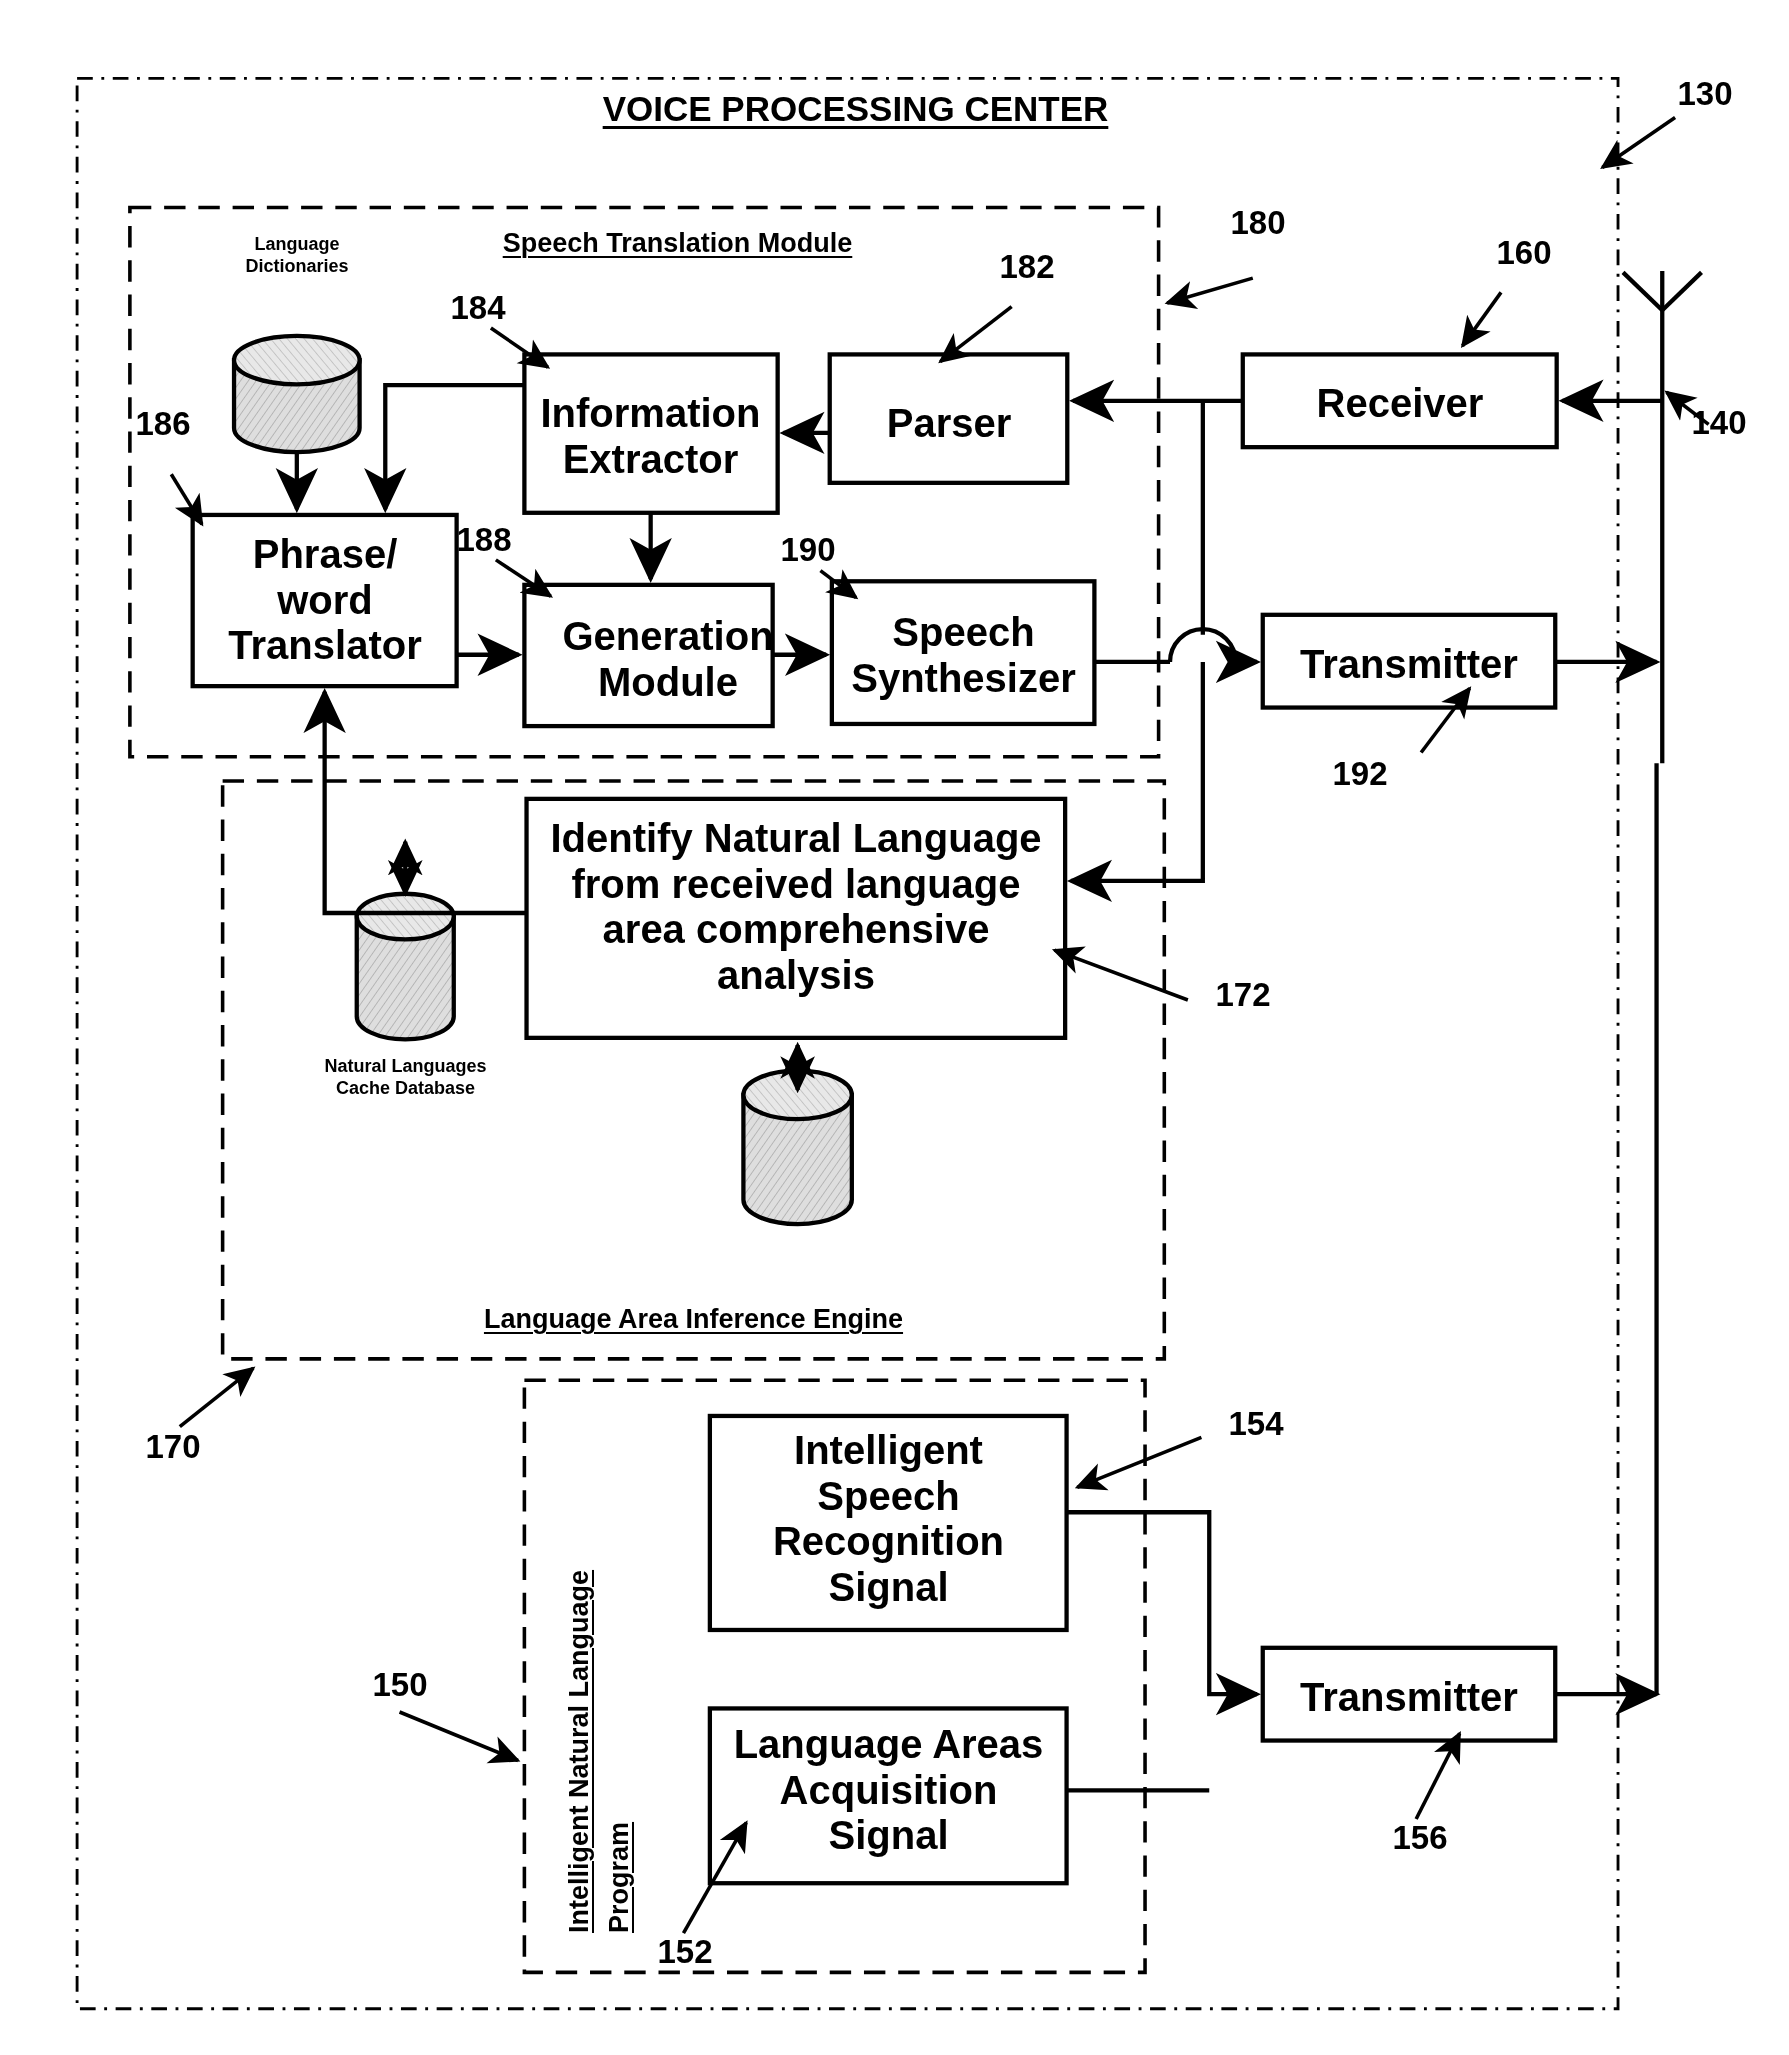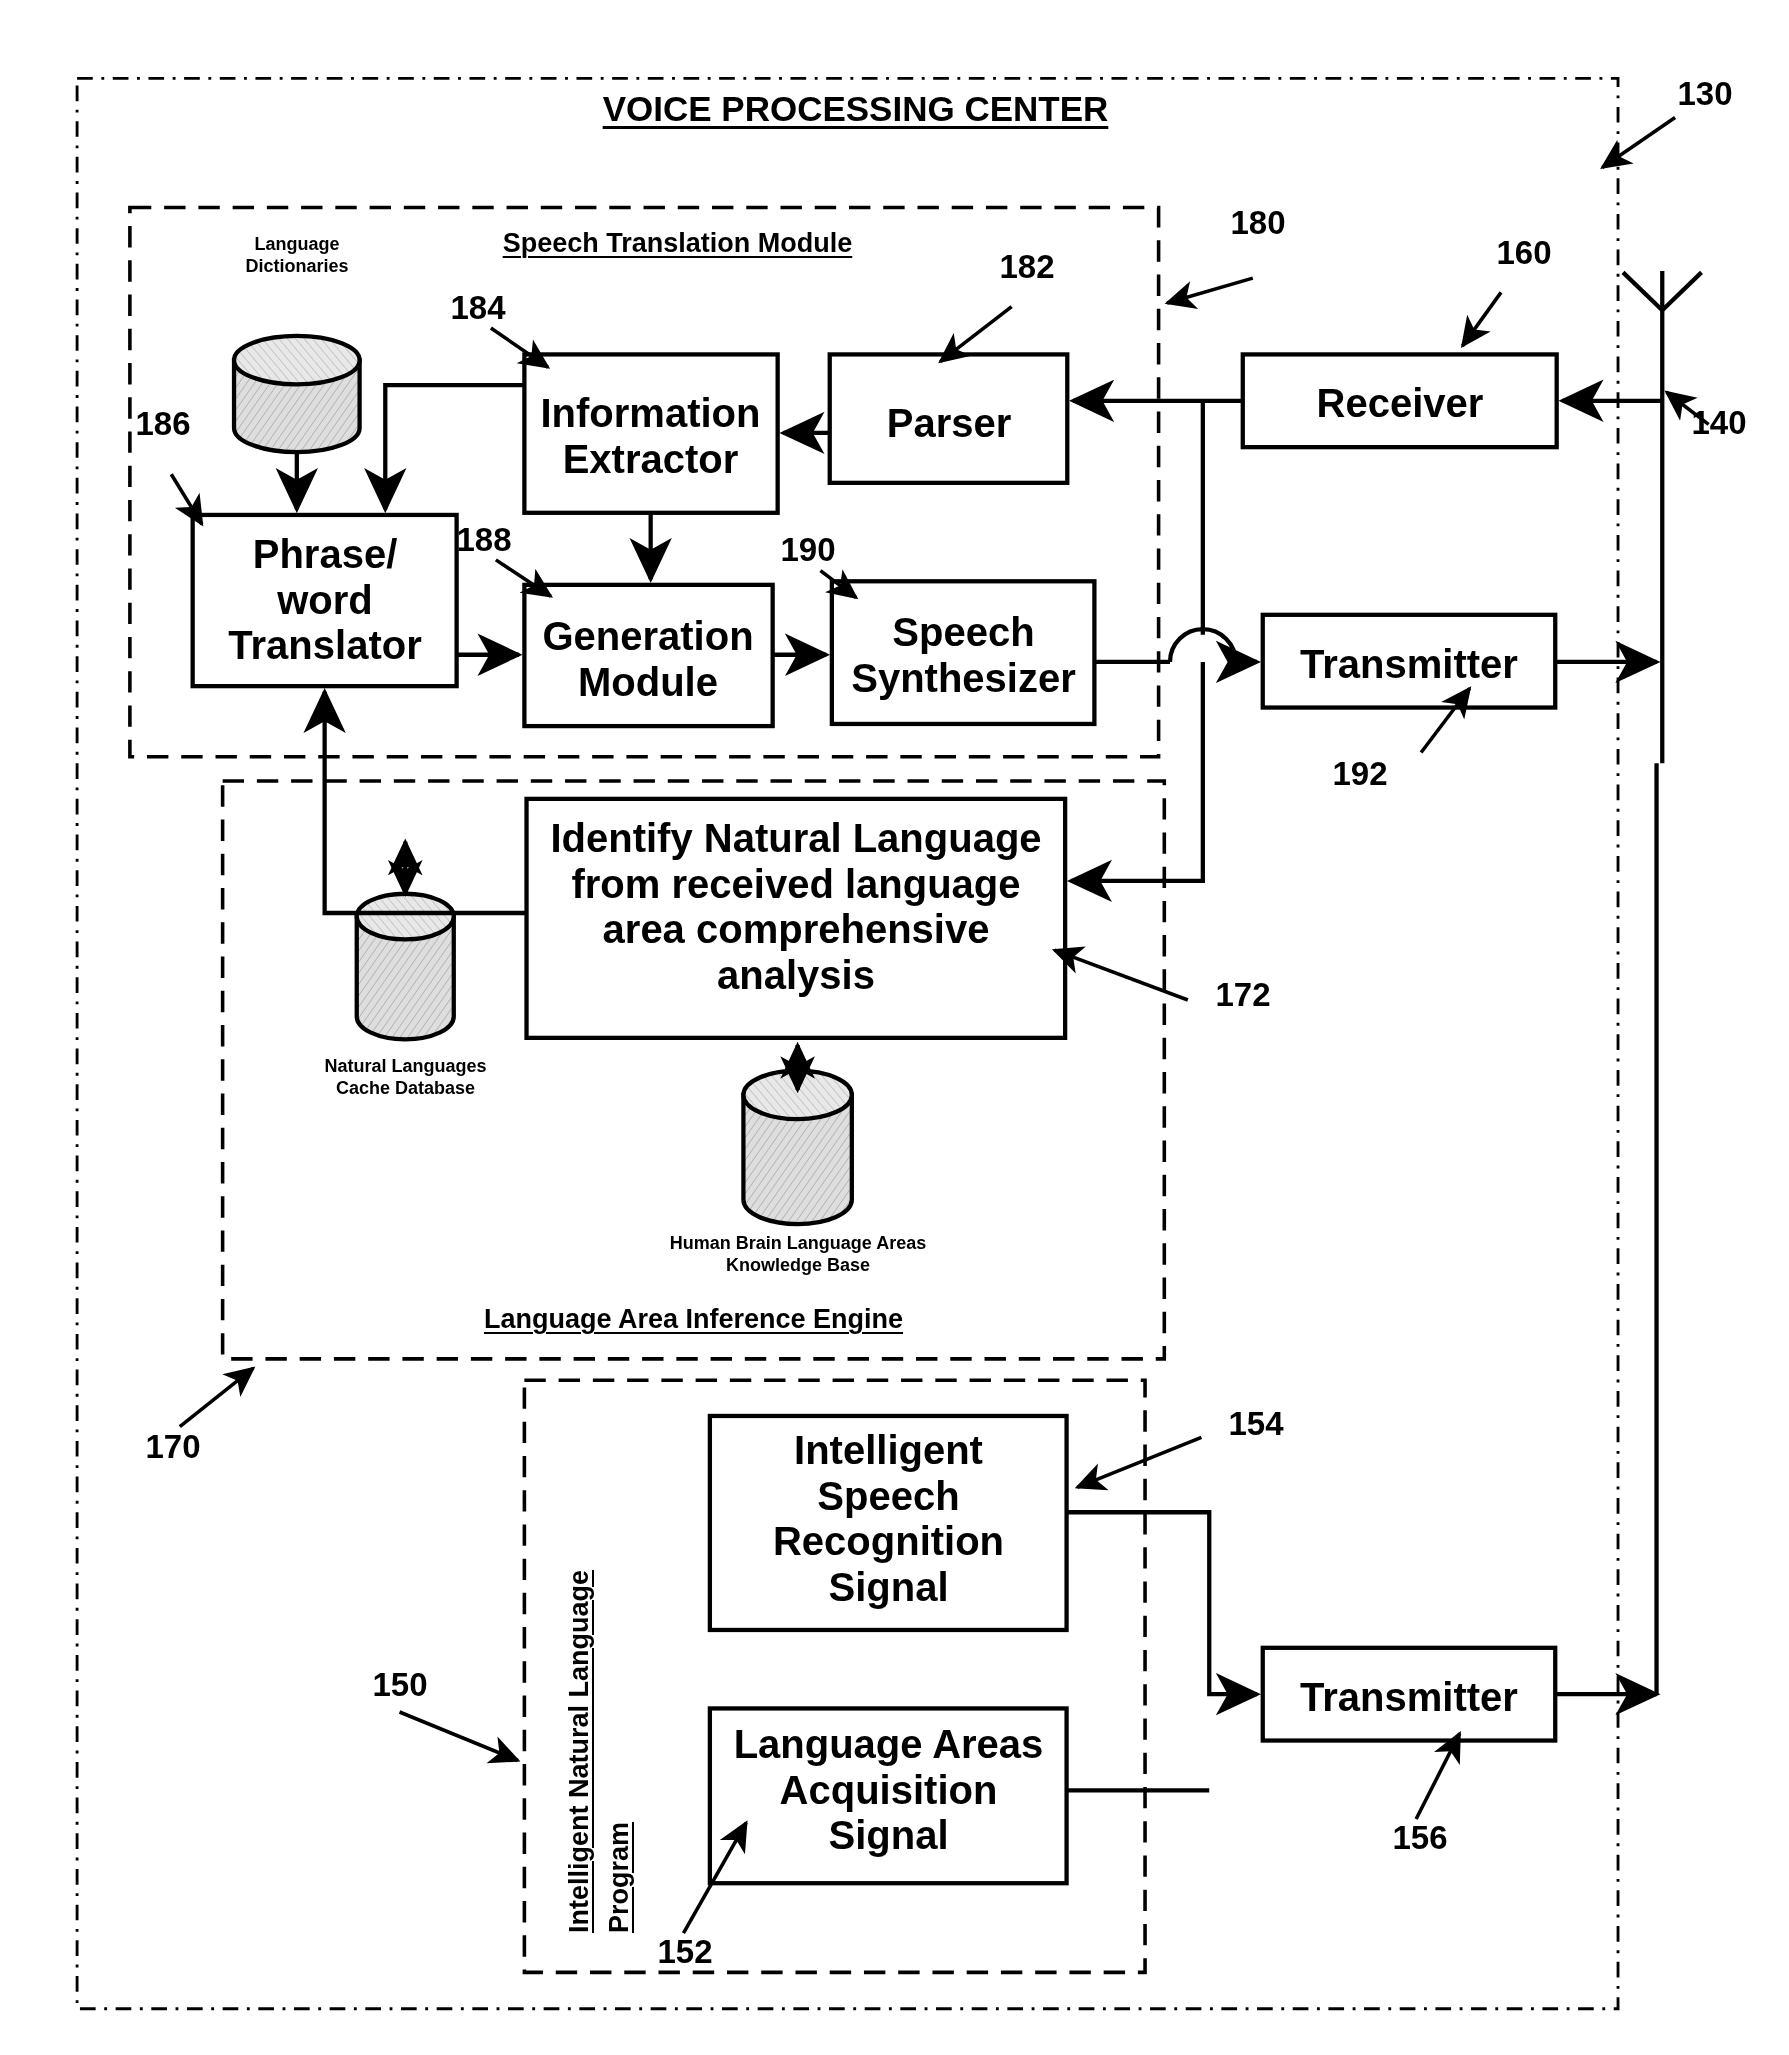--- a/index.html
+++ b/index.html
@@ -225,21 +225,21 @@
 Extractor</div>
 
   <div class="txt boxlabel" style="left:830px; top:394px; width:238px;">Parser</div>
 
   <div class="txt boxlabel" style="left:1243px; top:374px; width:314px;text-align:center;">Receiver</div>
 
   <div class="txt boxlabel" style="left:193px; top:525px; width:264px;">Phrase/
 word
 Translator</div>
 
-  <div class="txt boxlabel" style="left:524px; top:607px; width:248px;">Generation
+  <div class="txt boxlabel" style="left:524px; top:607px; width:248px;padding-left:20px;">Generation
 Module</div>
 
   <div class="txt boxlabel" style="left:832px; top:603px; width:263px;">Speech
 Synthesizer</div>
 
   <div class="txt boxlabel" style="left:1263px; top:635px; width:292px;">Transmitter</div>
 
   <div class="txt boxlabel" style="left:531px; top:809px; width:530px;">Identify Natural Language
 from received language
 area comprehensive
@@ -255,22 +255,20 @@
 Signal</div>
 
   <div class="txt boxlabel" style="left:1263px; top:1668px; width:292px;">Transmitter</div>
 
   <div class="txt dbcap" style="left:183px; top:227px; width:228px;">Language
 Dictionaries</div>
 
   <div class="txt dbcap" style="left:270px; top:1049px; width:271px;">Natural Languages
 Cache Database</div>
 
-  <div class="txt dbcap" style="left:584px; top:1226px; width:428px;">Human Brain Language Areas
-Knowledge Base</div>
 
   <div class="txt refnum" style="left:1655px; top:68px; width:100px;">130</div>
   <div class="txt refnum" style="left:1669px; top:397px; width:100px;">140</div>
   <div class="txt refnum" style="left:1474px; top:227px; width:100px;">160</div>
   <div class="txt refnum" style="left:1208px; top:197px; width:100px;">180</div>
   <div class="txt refnum" style="left:977px; top:241px; width:100px;">182</div>
   <div class="txt refnum" style="left:428px; top:282px; width:100px;">184</div>
   <div class="txt refnum" style="left:113px; top:398px; width:100px;">186</div>
   <div class="txt refnum" style="left:434px; top:514px; width:100px;">188</div>
   <div class="txt refnum" style="left:758px; top:524px; width:100px;">190</div>

